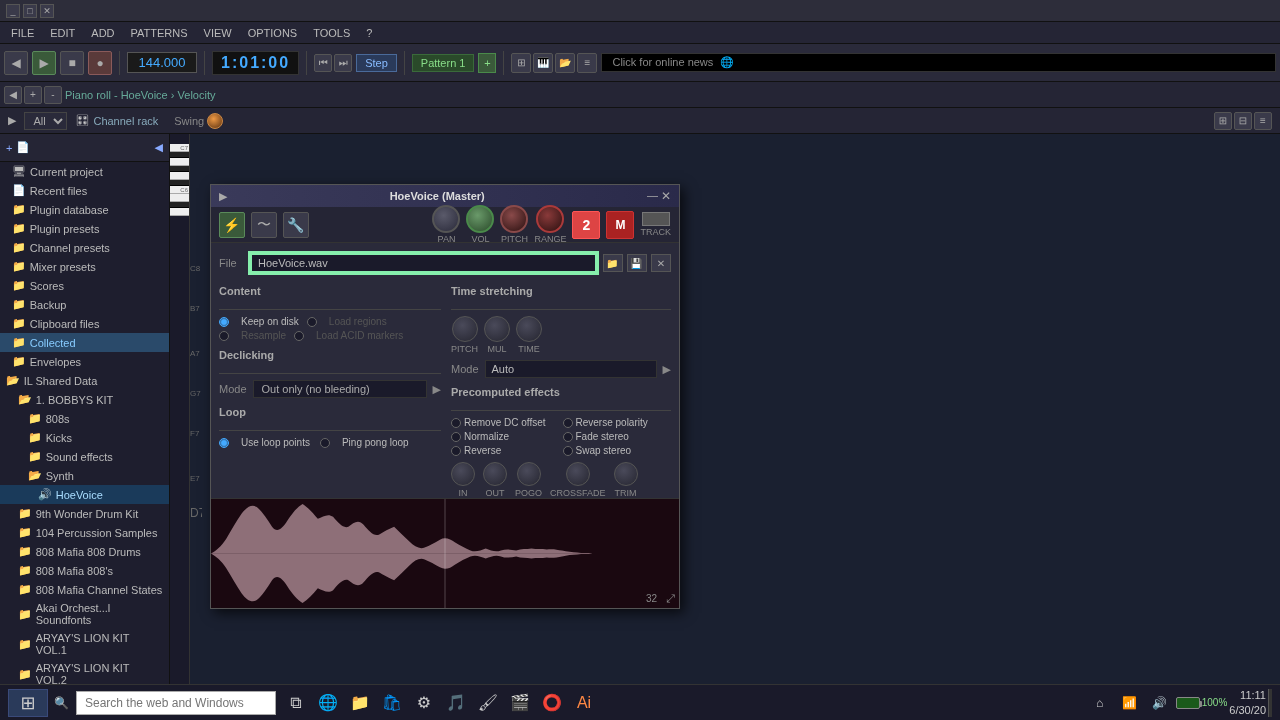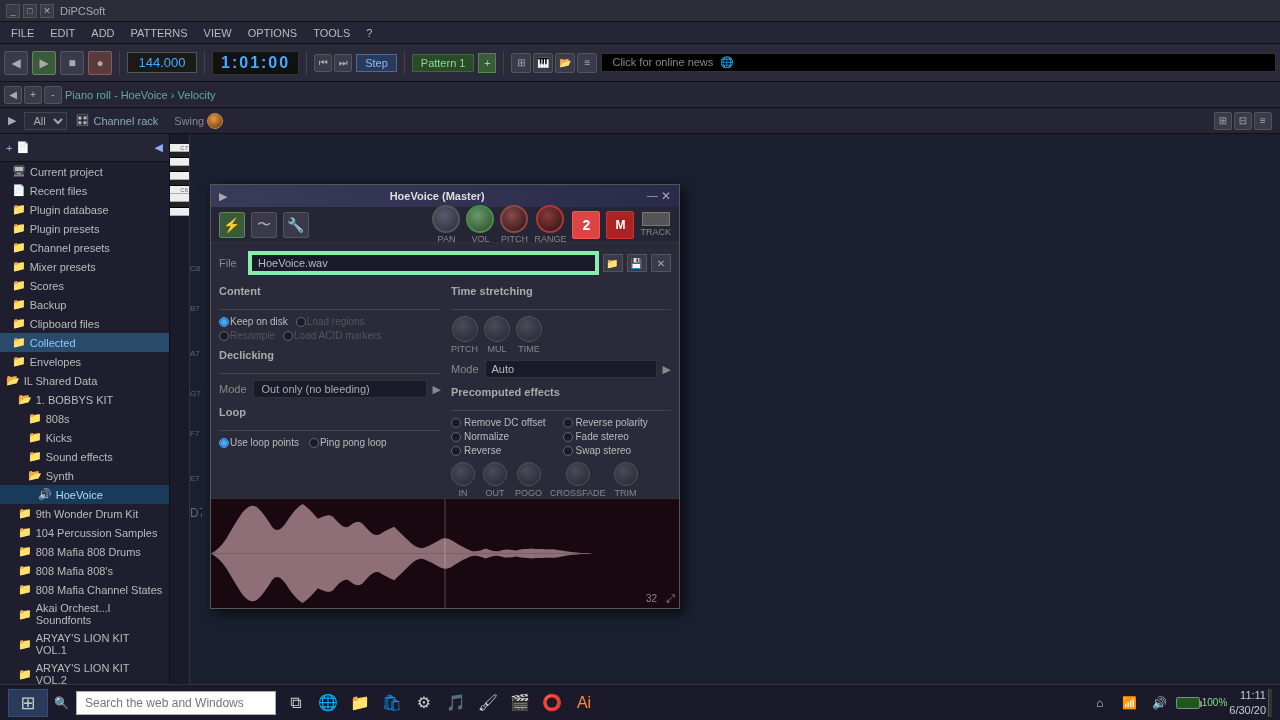--- a/index.html
+++ b/index.html
@@ -77,21 +77,21 @@
     
     .two-col { display: flex; gap: 10px; }
     .left-col { flex: 1; }
     .right-col { width: 220px; }
 
     .section-title { color: #aaa; font-size: 11px; font-weight: bold; margin-bottom: 6px; border-bottom: 1px solid #444; padding-bottom: 12px; }
 
     
     .radio-group { display: flex; flex-direction: column; gap: 3px; margin-bottom: 8px; }
     .radio-row { display: flex; gap: 8px; }
-    .radio-item { display: flex; align-items: center; gap: 1px; cursor: pointer; }
+    .radio-item { display: flex; align-items: center; gap: 12px; cursor: pointer; }
     .radio-dot { width: 10px; height: 10px; border-radius: 50%; border: 1px solid #666; background: #1a1a2a; }
     .radio-dot.checked { background: radial-gradient(circle, #4af 40%, #1a1a2a); border-color: #4af; }
     .radio-dot.checked-green { background: radial-gradient(circle, #4a4 40%, #1a1a2a); border-color: #4a4; }
     .radio-text { color: #bbb; font-size: 10px; }
     .radio-text.disabled { color: #555; }
 
     
     .mode-row { display: flex; align-items: center; gap: 6px; margin-top: 4px; }
     .mode-label { color: #888; font-size: 11px; }
     .mode-value { color: #aaa; font-size: 11px; background: #1a1a2a; border: 1px solid #333; padding: 2px 8px; flex: 1; cursor: pointer; }
@@ -138,21 +138,20 @@
   </style>
 </head>
 <body>
 
 <div class="title-bar">
   <div class="title-bar-controls">
     <div class="tb-btn">_</div>
     <div class="tb-btn">□</div>
     <div class="tb-btn">✕</div>
   </div>
-  <span class="title-text">DiPCSoft</span>
 </div>
 
 <div class="menu-bar">
   <span class="menu-item">FILE</span>
   <span class="menu-item">EDIT</span>
   <span class="menu-item">ADD</span>
   <span class="menu-item">PATTERNS</span>
   <span class="menu-item">VIEW</span>
   <span class="menu-item">OPTIONS</span>
   <span class="menu-item">TOOLS</span>

